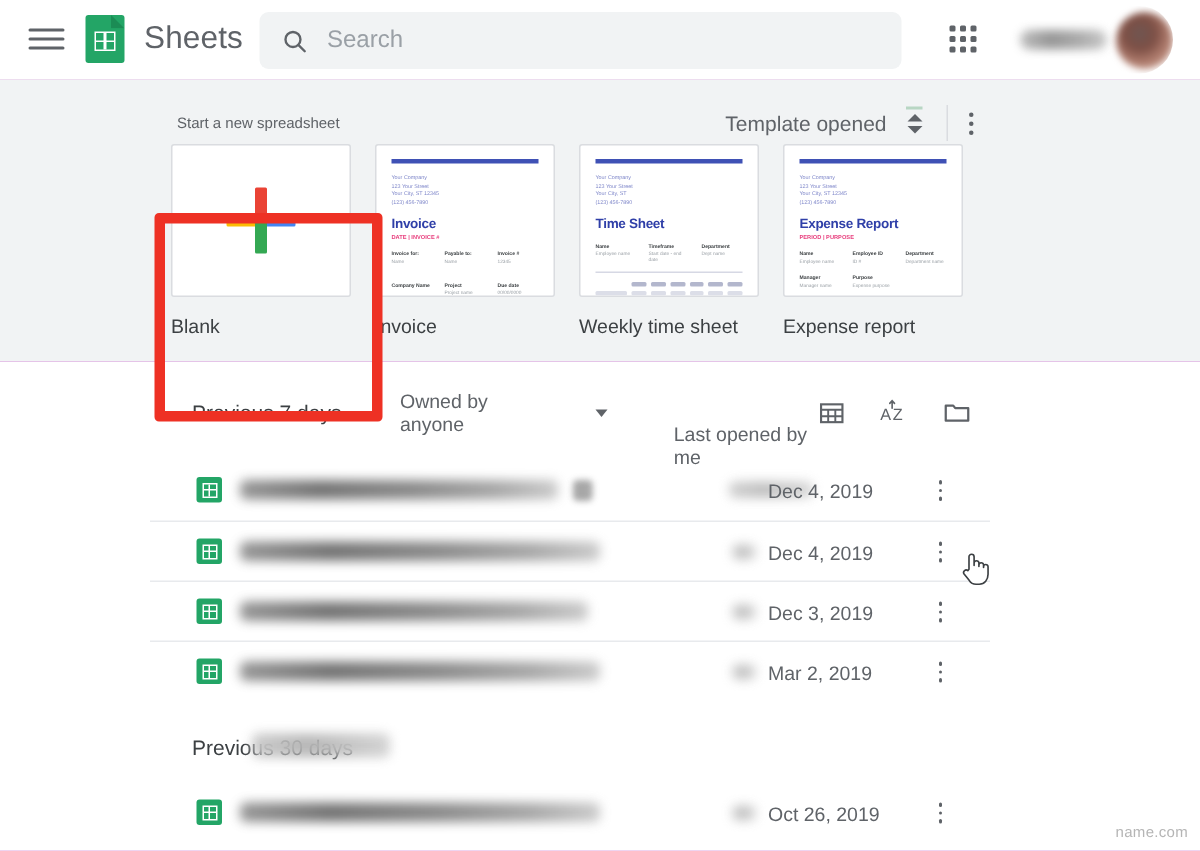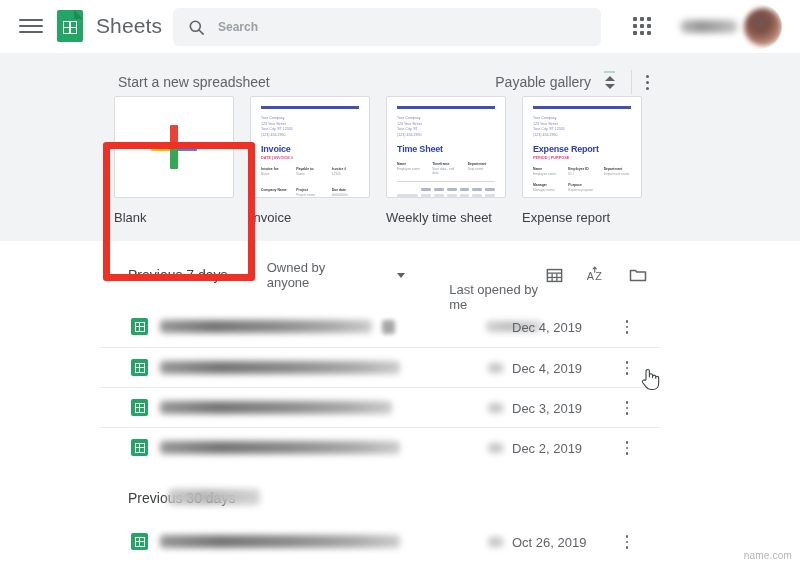--- a/index.html
+++ b/index.html
@@ -50,21 +50,21 @@
     font-size: 21px; color: #5f6368; margin-left: 13px; letter-spacing: 0.1px;
     white-space: nowrap;
   }
 
   .searchbar {
     position: absolute; left: 173px; top: 8px; width: 428px; height: 38px;
     background: #f1f3f4; border-radius: 6px; display: flex; align-items: center;
     cursor: text;
   }
   .search-icon { margin-left: 14px; margin-right: 12px; flex: none; display: block; }
-  .search-placeholder { font-size: 12px; color: #9aa0a6; font-weight: bold; }
+  .search-placeholder { font-size: 16px; color: #9aa0a6; }
 
   .apps-grid {
     position: absolute; left: 630px; top: 14px; width: 24px; height: 24px;
     display: grid; grid-template-columns: repeat(3, 4px); grid-template-rows: repeat(3, 4px);
     gap: 3px; align-content: center; justify-content: center; cursor: pointer;
   }
   .apps-grid i { display: block; width: 4px; height: 4px; background: #5f6368; border-radius: 1px; }
 
   .account-chip {
     position: absolute; left: 672px; top: 4px; width: 110px; height: 45px;
@@ -84,21 +84,21 @@
 
   
   .template-section {
     position: absolute; left: 0; top: 53px; width: 800px; height: 188px;
     background: #f1f3f4;
   }
   .tpl-head {
     position: absolute; left: 118px; top: 17px; width: 540px; height: 24px;
     display: flex; align-items: center;
   }
-  .tpl-title { font-size: 14px; color: #5f6368; text-align: right; }
+  .tpl-title { font-size: 10px; color: #5f6368; text-align: right; }
   .tpl-right { margin-left: auto; display: flex; align-items: center; }
   .tpl-gallery-label { font-size: 14px; color: #5f6368; cursor: pointer; }
   .chevron-updown {
     width: 22px; height: 22px; margin-left: 8px; position: relative; cursor: pointer;
   }
   .chevron-updown .underline {
     position: absolute; top: 0px; left: 5px; width: 11px; height: 2px; background: #b8d6c3;
   }
   .chevron-updown .up, .chevron-updown .dn {
     position: absolute; left: 50%; width: 0; height: 0; transform: translateX(-50%);
@@ -278,21 +278,21 @@
       <div class="account-name-blur"></div>
       <div class="avatar"></div>
     </div>
   </div>
 
   <div class="template-section">
 
     <div class="tpl-head">
       <div class="tpl-title">Start a new spreadsheet</div>
       <div class="tpl-right">
-        <div class="tpl-gallery-label">Payable gallery</div>
+        <div class="tpl-gallery-label">Template opened</div>
         <div class="chevron-updown">
           <div class="underline"></div>
             <div class="up"></div>
             <div class="dn"></div>
         </div>
         <div class="vdivider"></div>
         <div class="kebab">
           <i></i>
             <i></i>
             <i></i>
@@ -527,21 +527,21 @@
           <i></i>
         </div>
     </div>
 
     <div class="frow" style="top:186px">
       <div class="sheet-icon">
           <div class="g"></div>
         </div>
       <div class="blur-strip" style="left:60px; top:13px; width:240px; height:13px;"></div>
       <div class="blur-strip light" style="left:388px; top:15px; width:16px; height:10px;"></div>
-      <div class="fdate">Dec 2, 2019</div>
+      <div class="fdate">Mar 2, 2019</div>
       <div class="frow-kebab">
           <i></i>
           <i></i>
           <i></i>
         </div>
     </div>
 
     <div class="section-head" style="top:249px">
       <span>Previous 30 days</span>
     </div>

